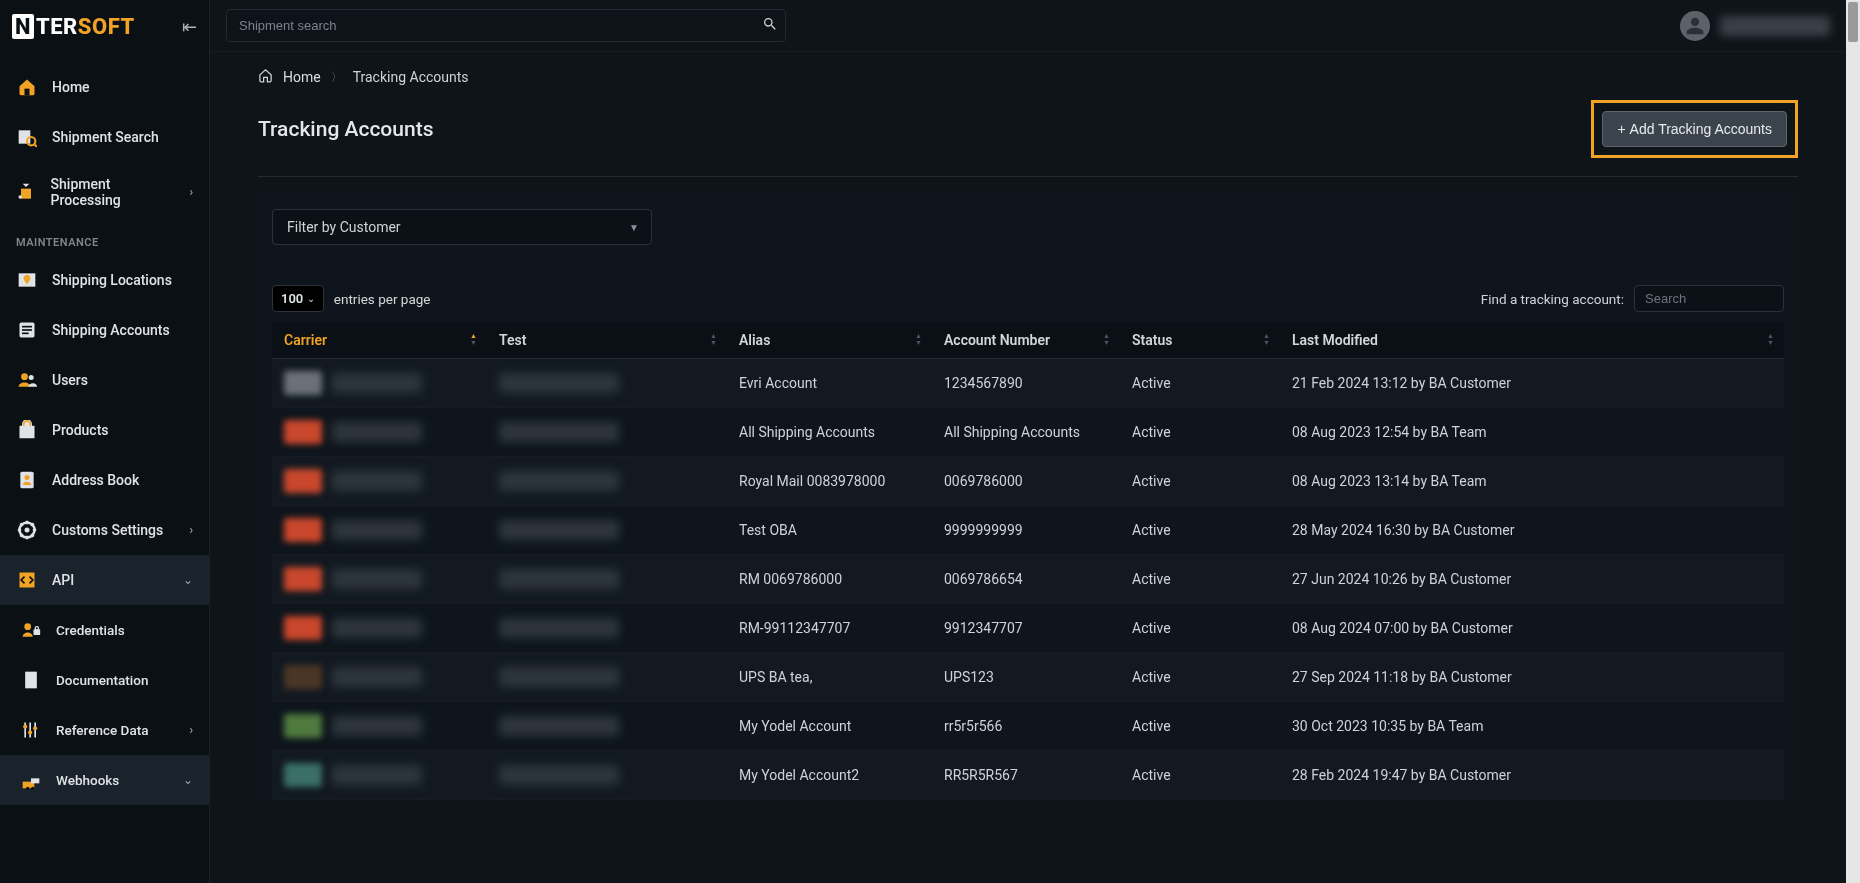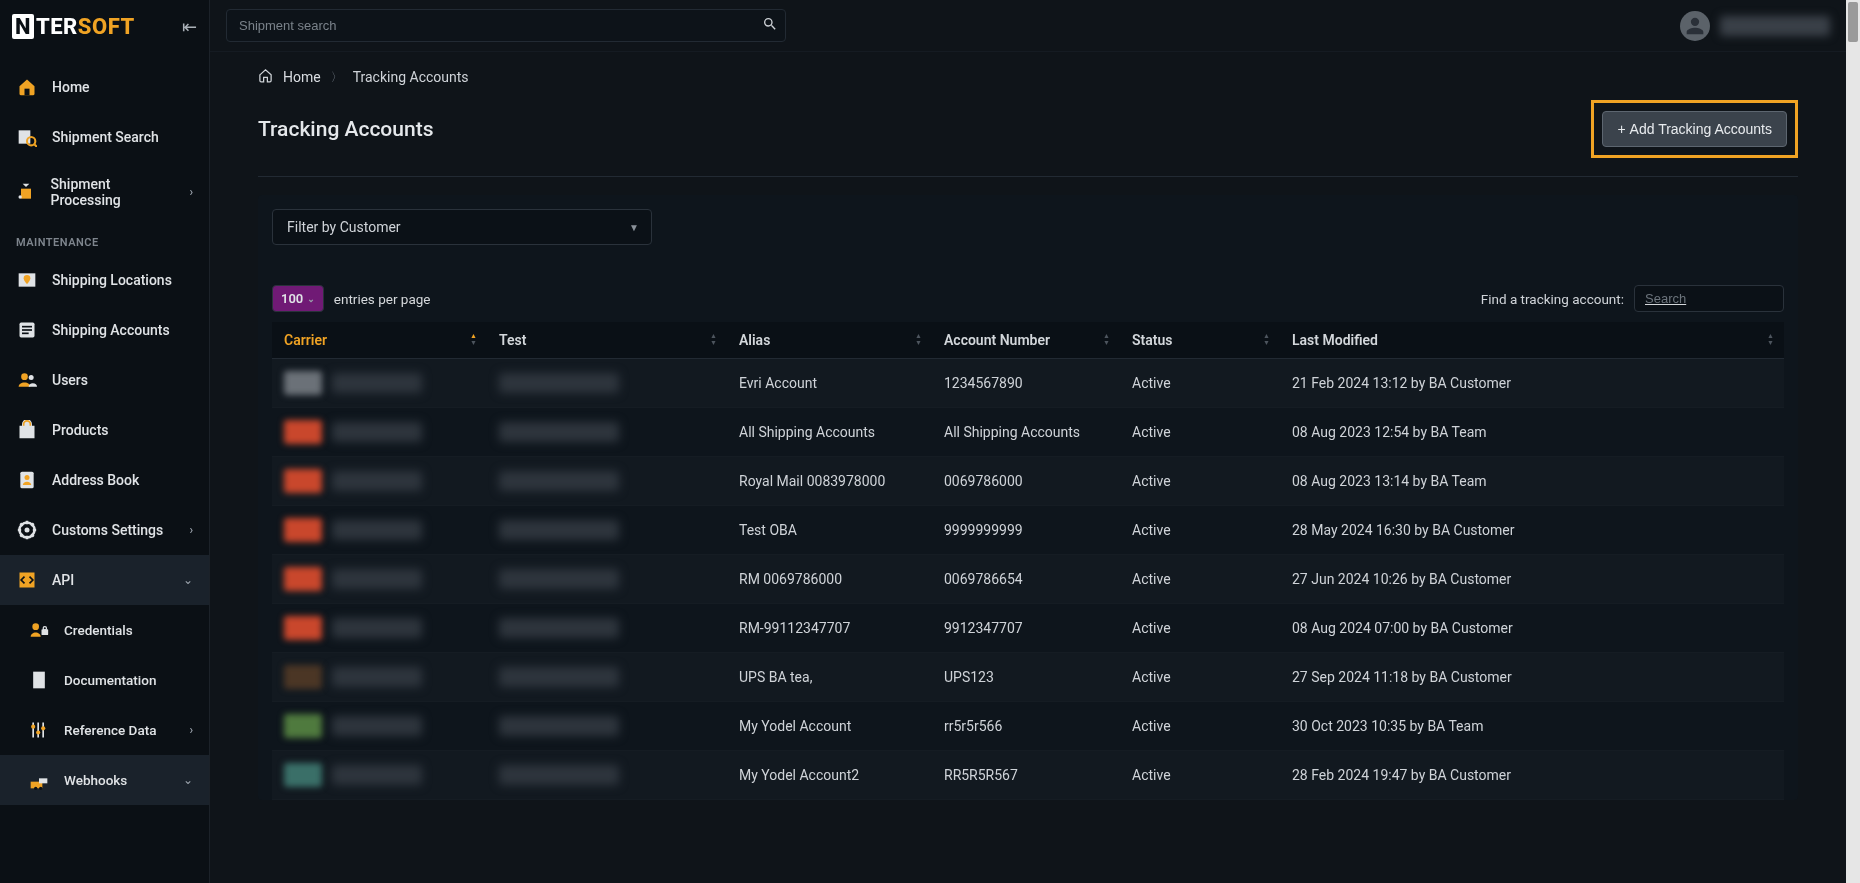--- a/index.html
+++ b/index.html
@@ -104,21 +104,21 @@
     color: #9aa2ab;
   }
   .nav-heading {
     padding: 14px 16px 6px;
     font-size: 11px;
     letter-spacing: 0.5px;
     color: #7e858d;
     font-weight: 600;
   }
   .nav-sub {
-    padding-left: 28px;
+    padding-left: 20px;
     font-size: 13.5px;
   }
   .icon svg { width: 20px; height: 20px; fill: #e0e3e6; }
   .icon.accent svg path.accent, .icon.accent svg .accent { fill: #f0a324; }
   
   .main {
     flex: 1;
     display: flex;
     flex-direction: column;
     min-width: 0;
@@ -248,21 +248,21 @@
   }
   .table-controls {
     display: flex;
     align-items: center;
     margin-top: 40px;
     margin-bottom: 10px;
     gap: 10px;
     font-size: 13.5px;
   }
   .pagesize {
-    background: #701a75;
+    background: #000000;
     border: 1px solid #2a323b;
     color: #e0e3e6;
     padding: 5px 8px;
     border-radius: 4px;
     display: inline-flex;
     align-items: center;
     gap: 4px;
     font-size: 13px;
     font-weight: 600;
   }
@@ -271,21 +271,20 @@
     color: #cfd3d8;
   }
   .find-input {
     background: #0b1117;
     border: 1px solid #2a323b;
     color: #d5d8db;
     padding: 5px 10px;
     border-radius: 4px;
     font-size: 13px;
     width: 150px;
-    text-decoration: underline;
   }
   .find-input::placeholder { color: #6c747c; }
   
   table.data {
     width: 100%;
     border-collapse: collapse;
     font-size: 14px;
   }
   table.data thead th {
     text-align: left;

